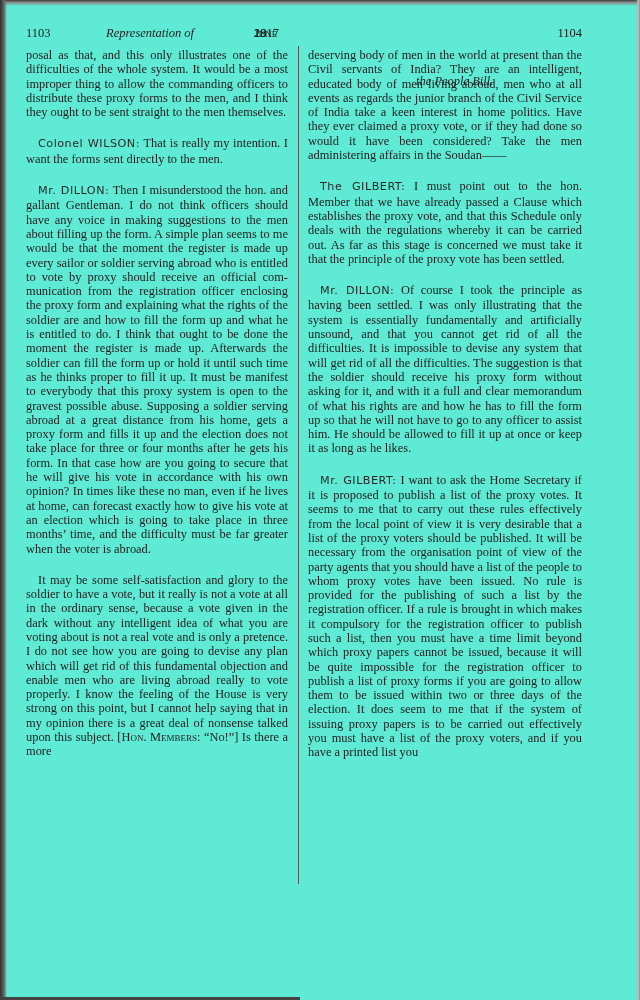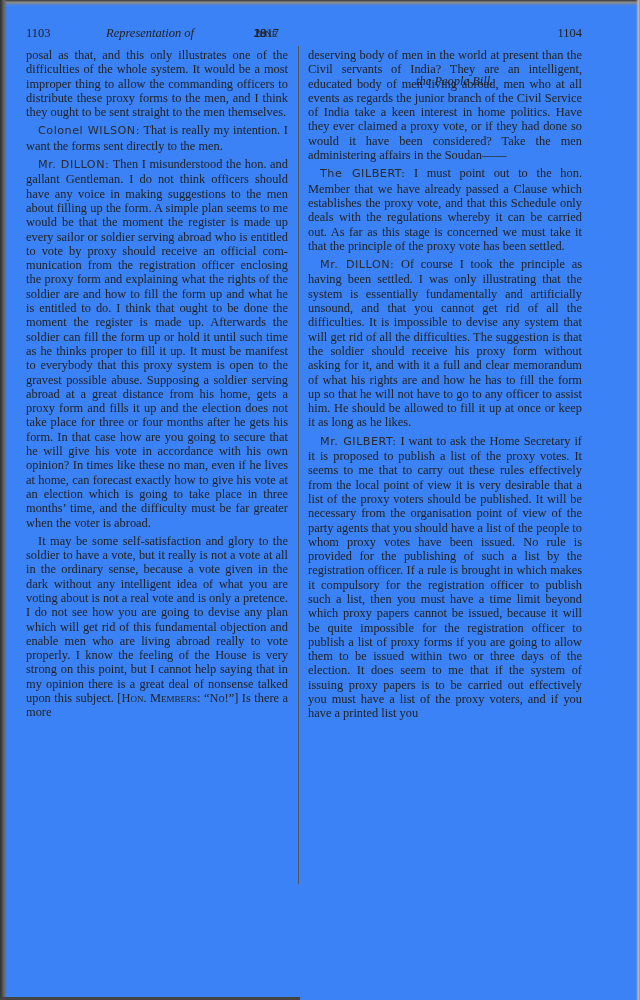--- a/index.html
+++ b/index.html
@@ -4,21 +4,21 @@
   <style>
     html, body {
       margin: 0; padding: 0;
       width: 640px; height: 1000px;
       background: #f7f7f4;
       overflow: hidden;
     }
     .scan {
       position: relative;
       width: 640px; height: 1000px;
-      background: #3b82f6;
+      background: #5eead4;
       overflow: hidden;
     }
     .top-shadow {
       position: absolute; left: 0; top: 0; width: 640px; height: 6px;
       background: linear-gradient(#3a3a3a, #8a8a8a 40%, rgba(250,250,247,0));
     }
     .left-edge {
       position: absolute; left: 0; top: 0; width: 7px; height: 1000px;
       background: linear-gradient(90deg, #2e2e2e, #6a6a6a 60%, rgba(250,250,247,0));
     }
@@ -61,21 +61,21 @@
       hyphens: manual;
     }
     .col-left { width: 262px; }
     .col-right { width: 274px; }
     .divider {
       position: absolute; left: 272px; top: -2px; width: 1px; height: 838px;
       background: #555;
     }
     p { margin: 0; text-indent: 0; }
     p.indent { text-indent: 12px; }
-    p.gap { margin-top: 4px; }
+    p.gap { margin-top: 17px; }
     .speaker {
       font-family: "DejaVu Sans", "Liberation Sans", sans-serif;
       font-size: 11.2px;
       font-weight: normal;
       letter-spacing: 0.5px;
       color: #2a2a2a;
     }
     .smallcaps { font-variant: small-caps; }
   </style>
 </head>

